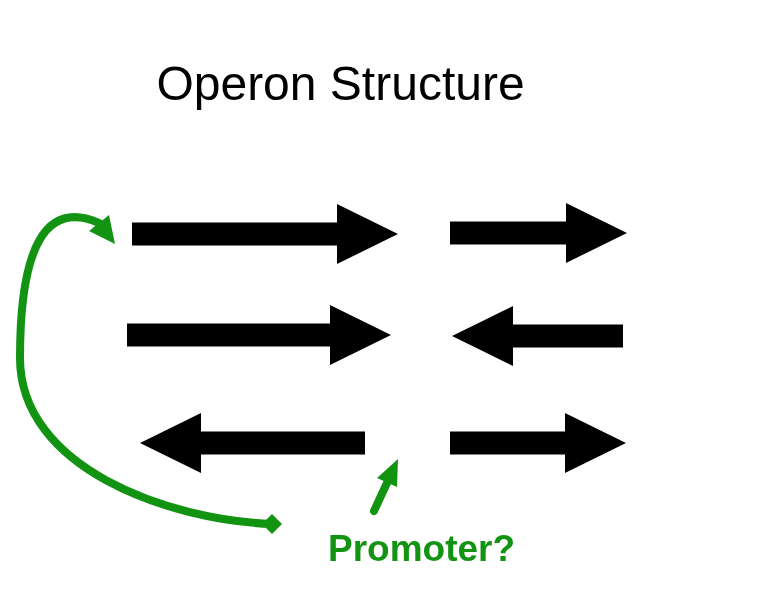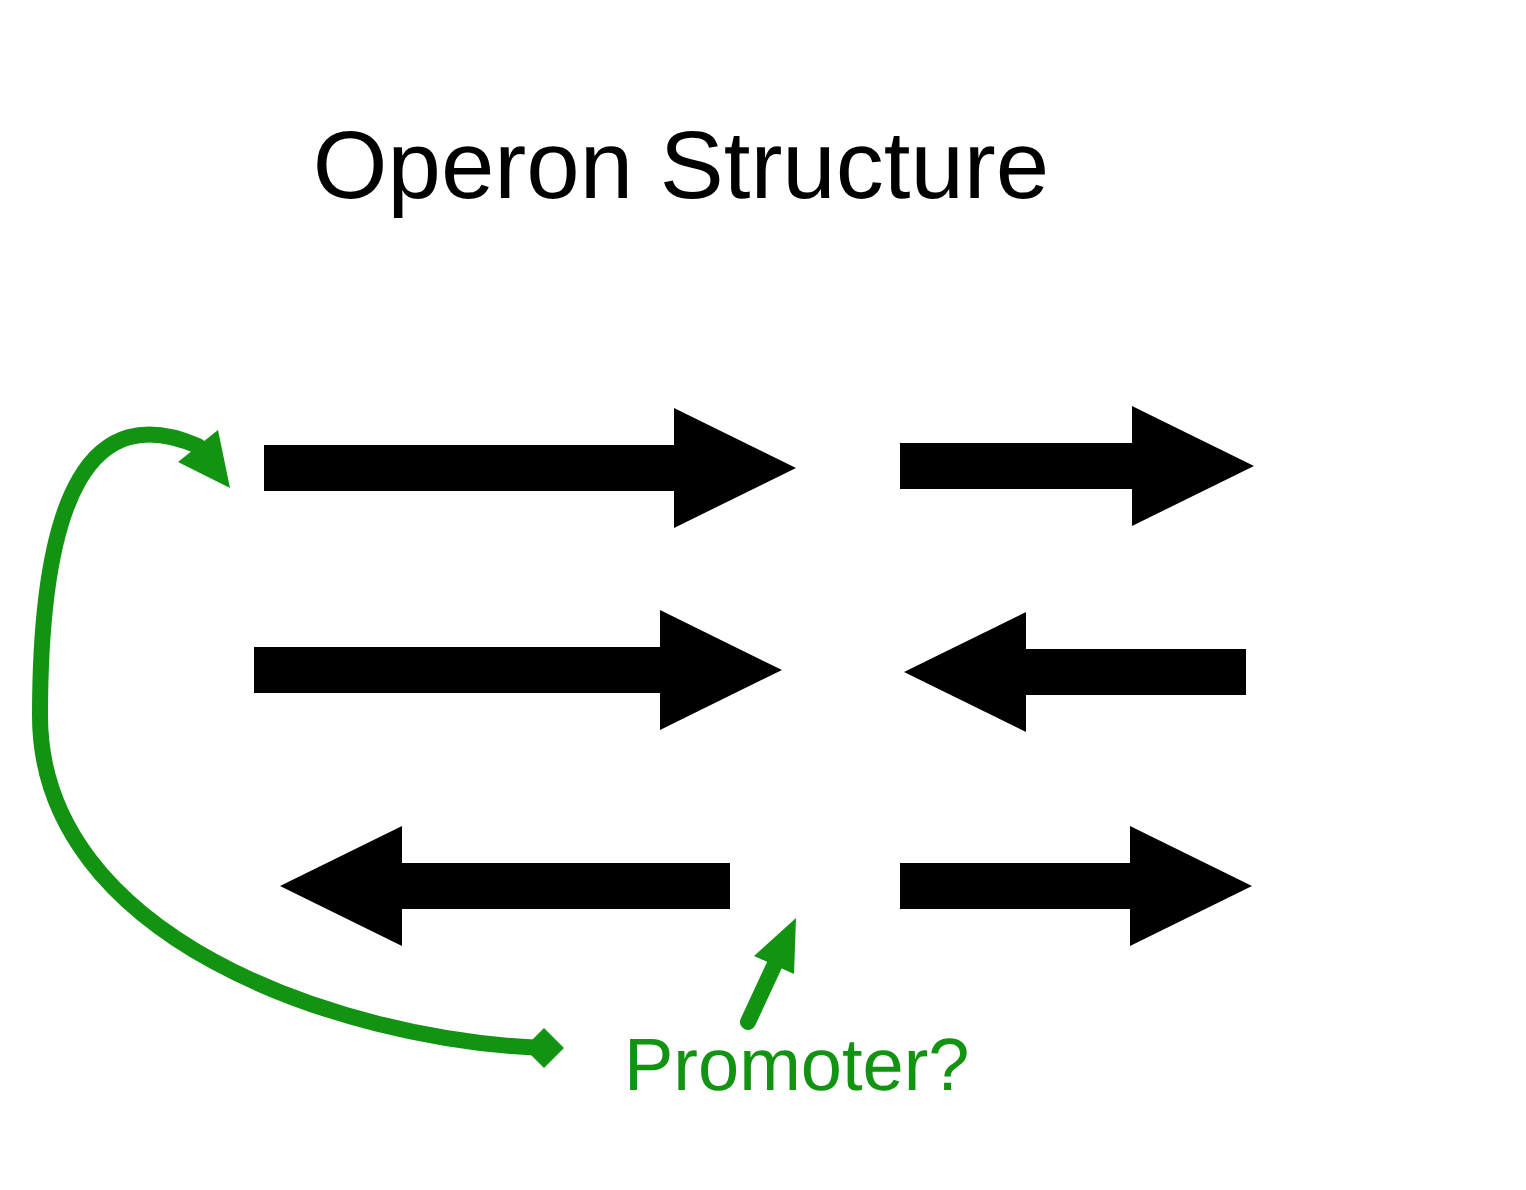--- a/index.html
+++ b/index.html
@@ -33,23 +33,23 @@
     position: absolute;
     top: 0;
     left: 0;
     width: 763px;
     height: 595px;
   }
   .promoter-label {
     position: absolute;
     left: 312px;
     top: 512px;
-    margin: 0;
+    margin: 16px;
     font-size: 37px;
-    font-weight: 400;
+    font-weight: 700;
     line-height: 1.15;
     white-space: nowrap;
   }
 </style>
 </head>
 <body>
 
 <div class="slide" style="background: rgb(255, 255, 255);">
   <h1 class="title" style="color: rgb(0, 0, 0);">Operon Structure</h1>
 

